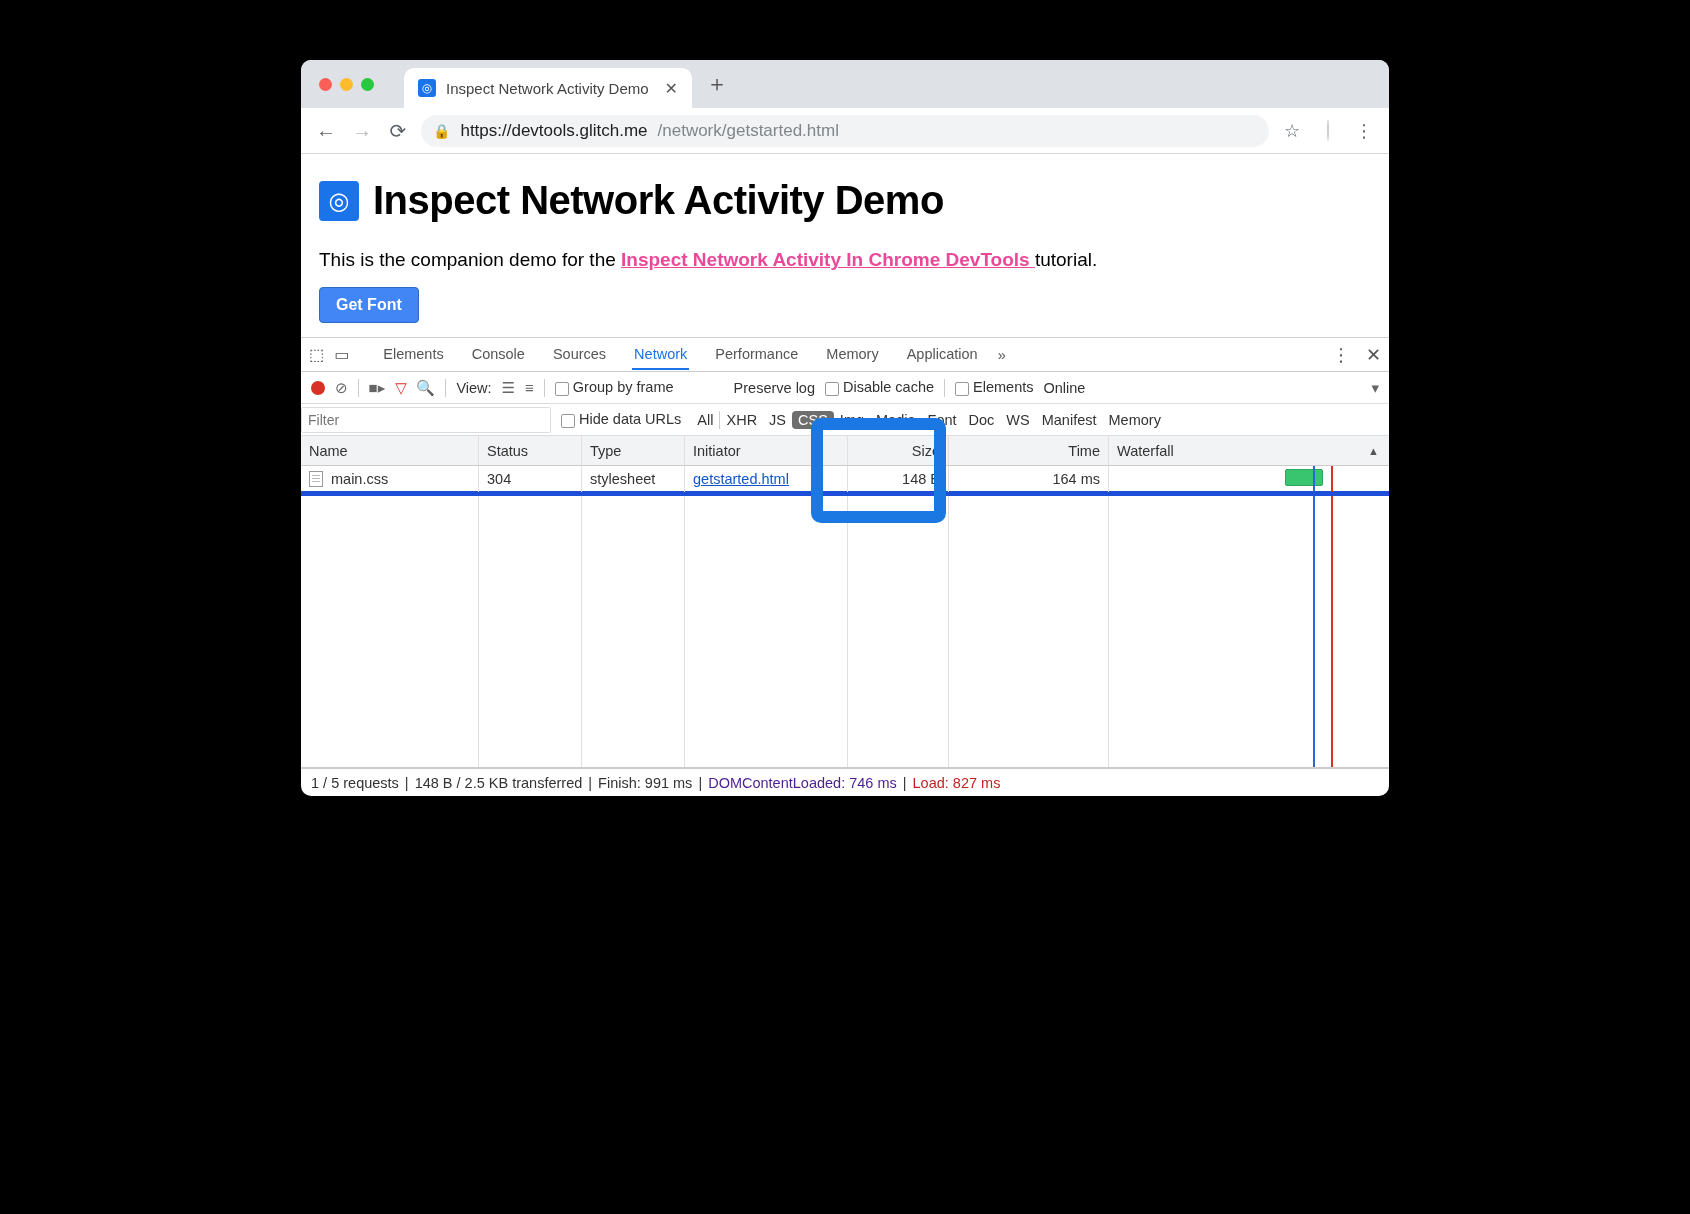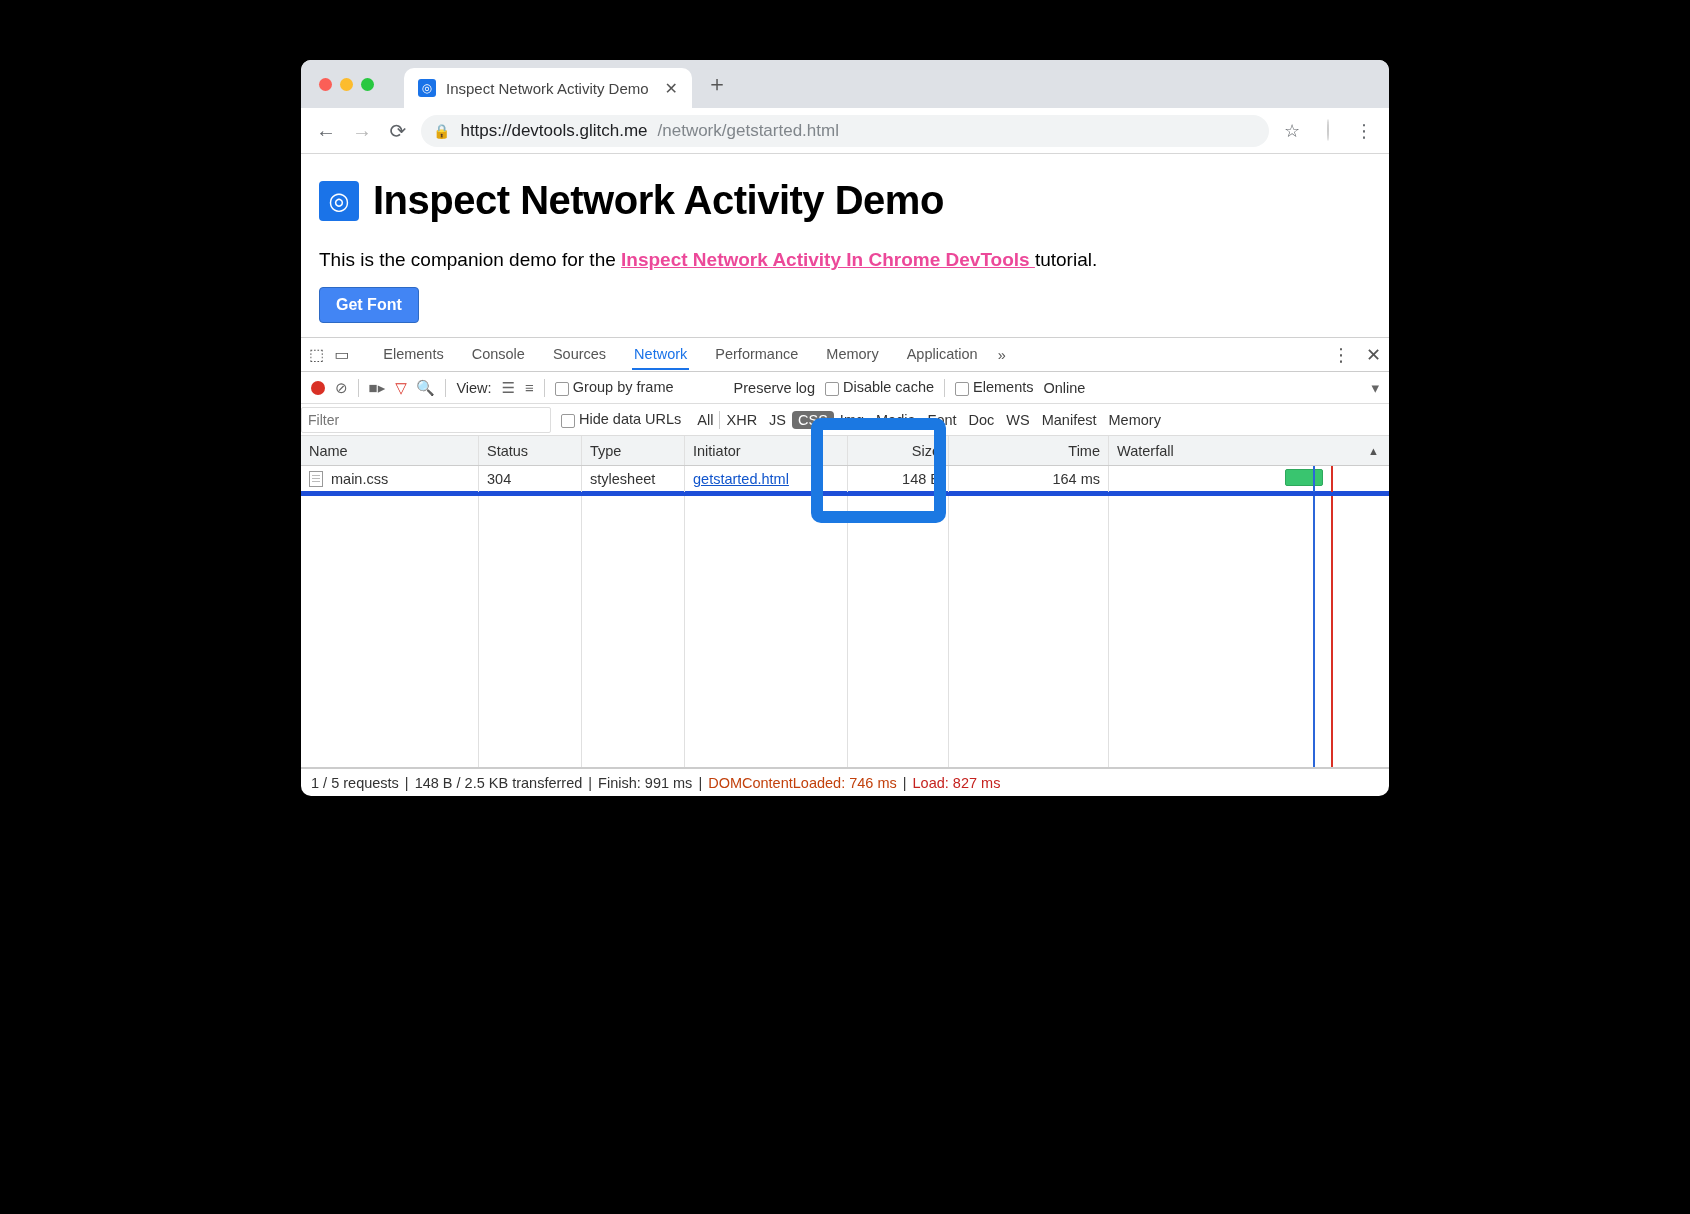--- a/index.html
+++ b/index.html
@@ -169,21 +169,21 @@
   .net-body > div:last-child { border-right:none; }
   .wf-area { position:relative; }
   .wf-line-blue { position:absolute; top:0; bottom:0; width:2px; background:#2b66d9; }
   .wf-line-red  { position:absolute; top:0; bottom:0; width:2px; background:#d93025; }
   .wf-bar { position:absolute; top:3px; height:17px; background:#39c56f; border:1px solid #2ea85c; border-radius:2px;}
   
   .statusbar {
     height:28px; border-top:1px solid #ccc; display:flex; align-items:center;
     padding:0 10px; font-size:14.5px; gap:6px; color:#333;
   }
-  .sb-dcl { color:#c2410c; }
+  .sb-dcl { color:#4c1d95; }
   .sb-load { color:#c5221f; }
 </style>
 </head>
 <body>
 
 <div class="window">
 
   <div class="titlebar">
     <div class="traffic-lights">
       <div class="dot red"></div>

